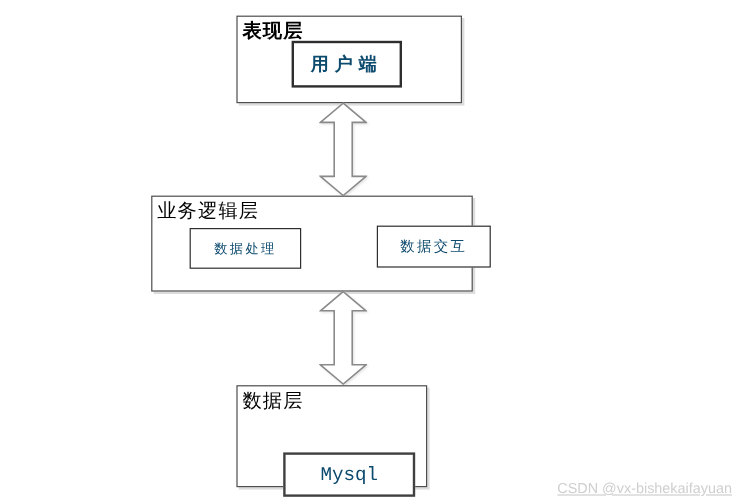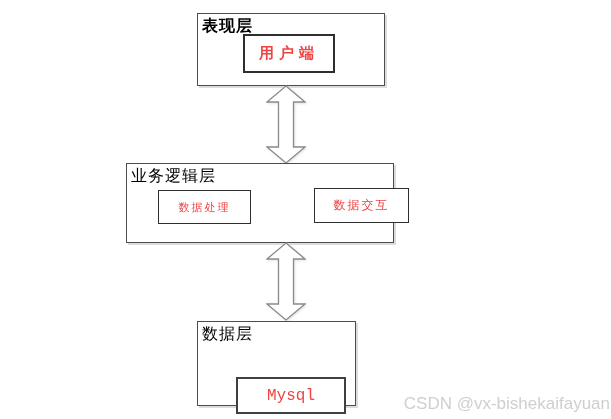--- a/index.html
+++ b/index.html
@@ -32,21 +32,21 @@
     white-space: nowrap;
   }
   .node-box {
     position: absolute;
     background: #ffffff;
     border: 2px solid #2e2e2e;
     box-sizing: border-box;
     display: flex;
     align-items: center;
     justify-content: center;
-    color: #ef4444;
+    color: #0c4a6e;
     white-space: nowrap;
   }
   .layer-presentation { left: 197px; top: 13px;  width: 188px; height: 73px; font-weight: bold; }
   .layer-business     { left: 126px; top: 163px; width: 268px; height: 80px; }
   .layer-data         { left: 197px; top: 321px; width: 159px; height: 85px; }
 
   .node-client   { left: 45px;  top: 20px; width: 92px;  height: 39px; font-size: 15px; letter-spacing: 5px; }
   .node-process  { left: 31px;  top: 26px; width: 93px;  height: 34px; font-size: 11px; letter-spacing: 2px; border-width: 1.5px; }
   .node-interact { left: 187px; top: 24px; width: 95px;  height: 35px; font-size: 12px; letter-spacing: 2px; border-width: 1.5px; align-items: center; }
   .node-mysql    { left: 38px;  top: 24px; width: 110px; height: 37px; font-size: 16px;
@@ -57,25 +57,26 @@
     width: 40px;
     filter: drop-shadow(1.5px 1.5px 1px #e2e2e2);
   }
   .arrow-1 { left: 266px; top: 85px;  height: 79px; }
   .arrow-2 { left: 266px; top: 242px; height: 79px; }
 
   .watermark {
     position: absolute;
     right: 1px;
     bottom: 5px;
-    font-size: 17px;
+    font-size: 12px;
     color: #cfcfcf;
     font-family: "Liberation Sans", "DejaVu Sans", sans-serif;
     white-space: nowrap;
     user-select: none;
+    text-decoration: underline;
   }
 </style>
 </head>
 <body>
 
 <div class="canvas">
 
   <div class="layer-box layer-presentation">
     <div class="layer-label">表现层</div>
     <div class="node-box node-client">

